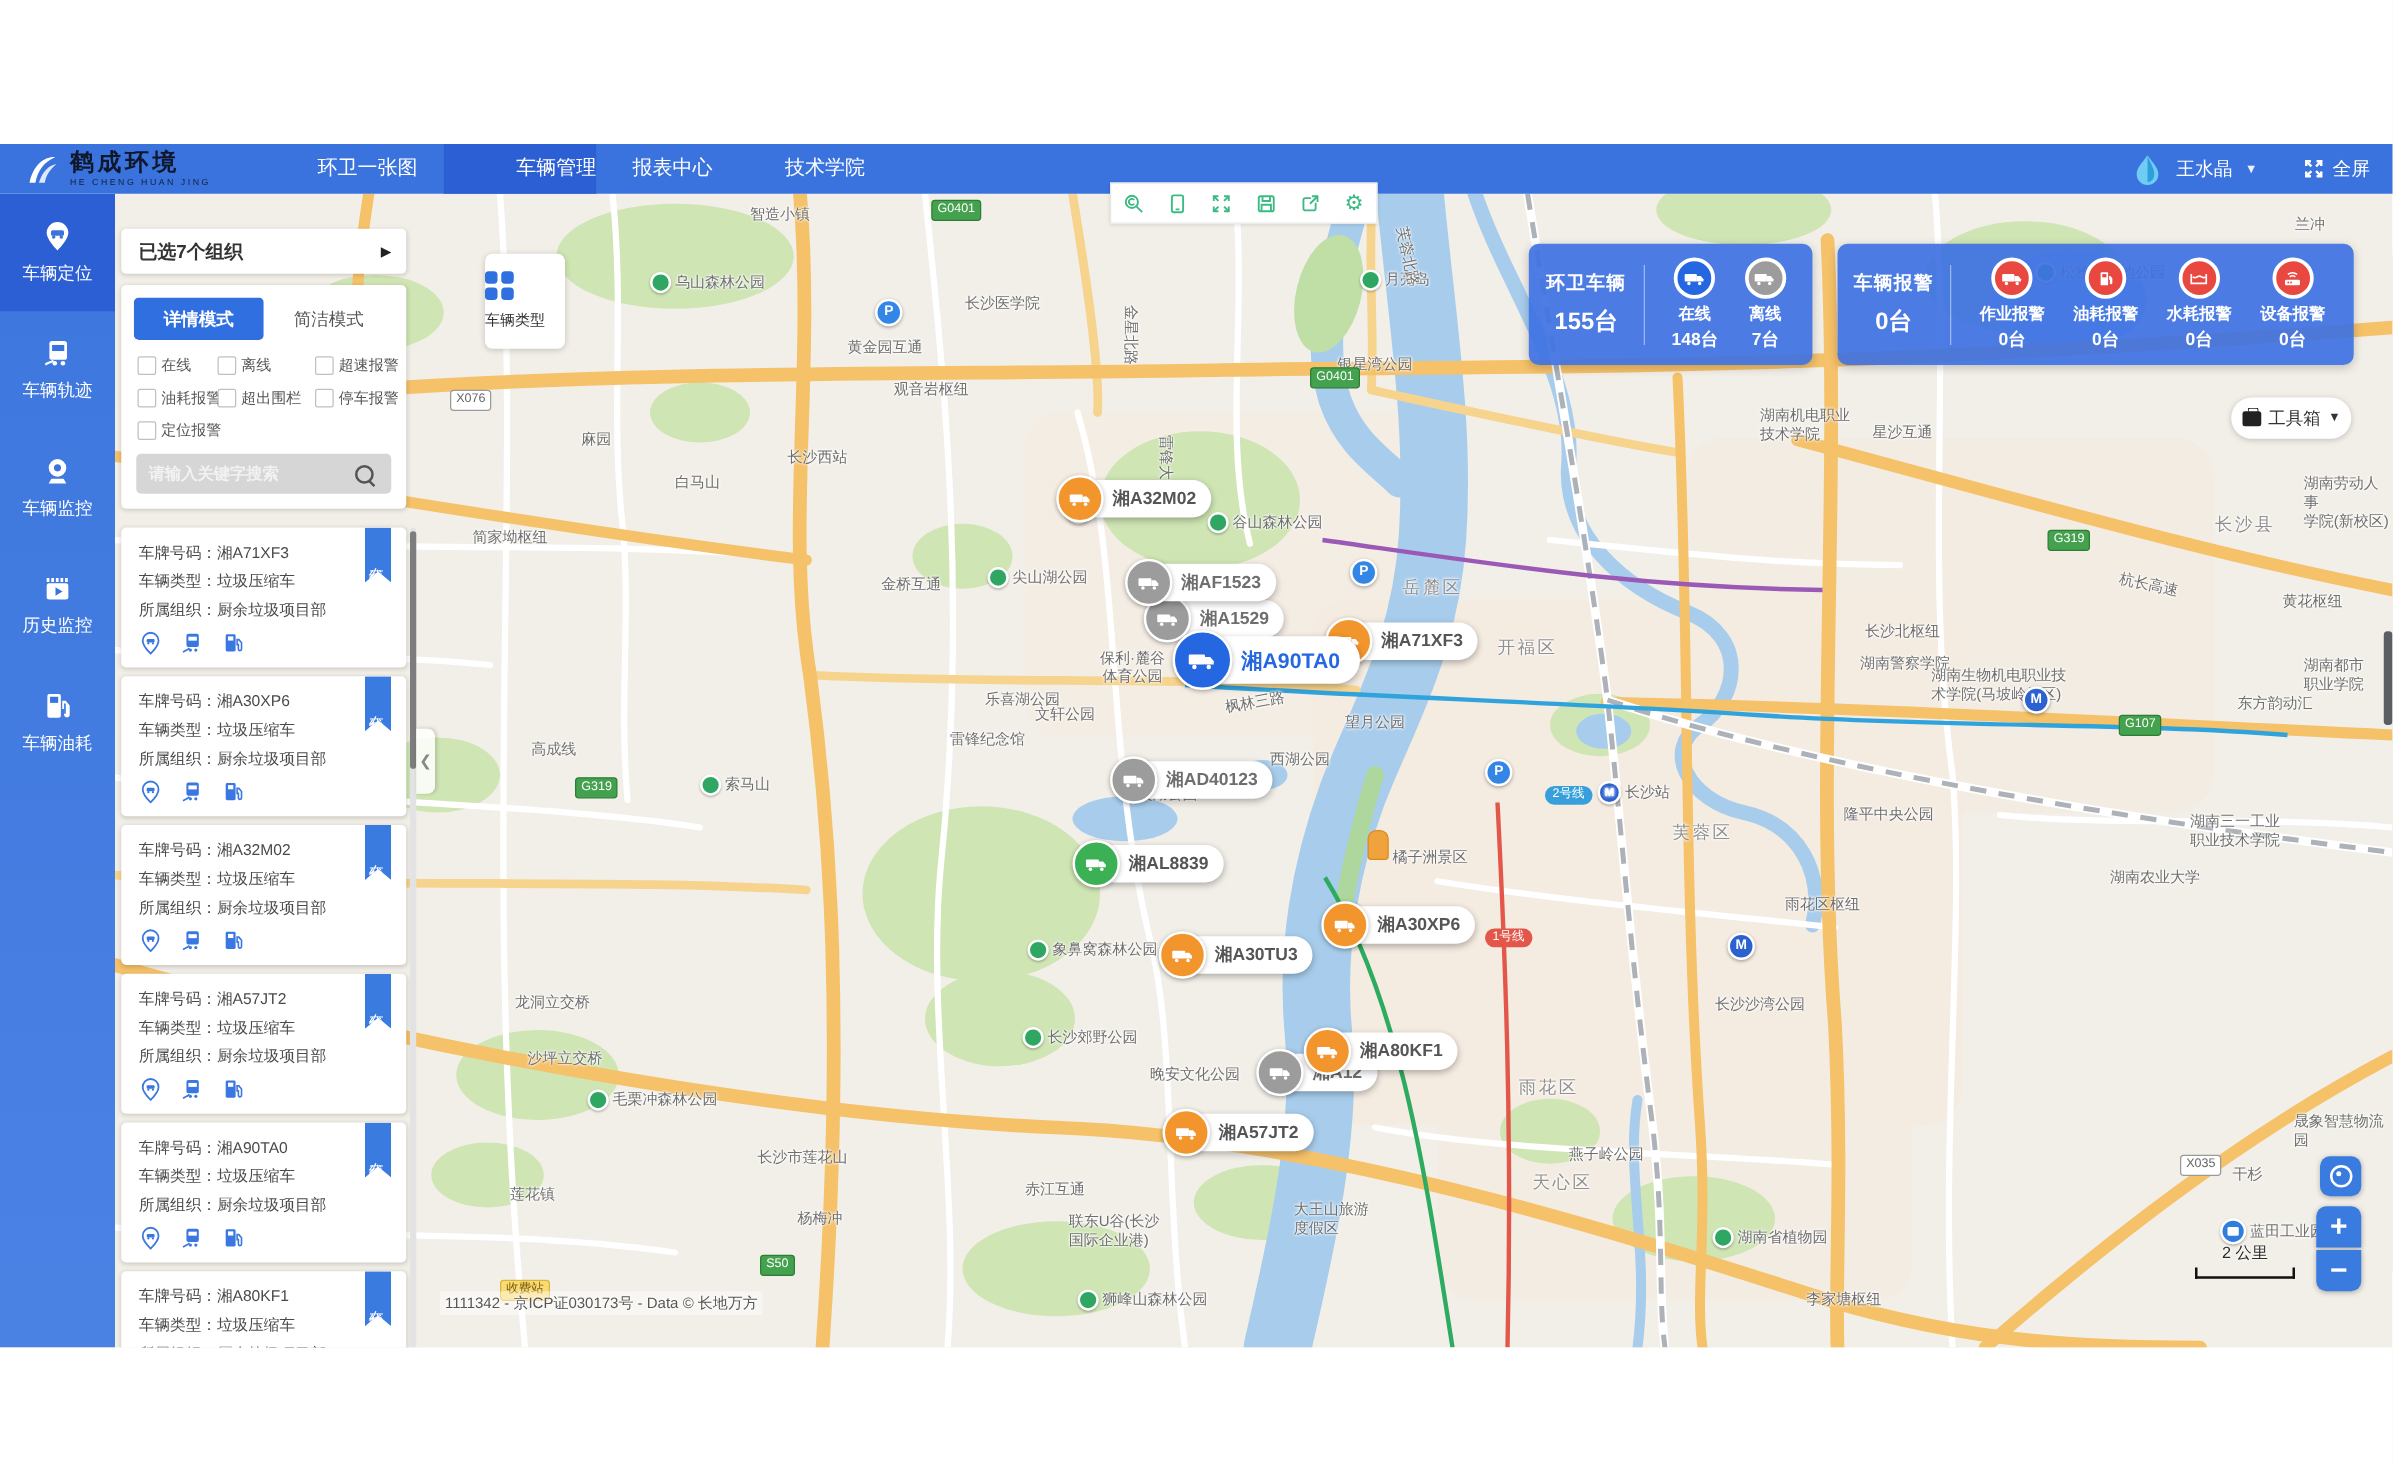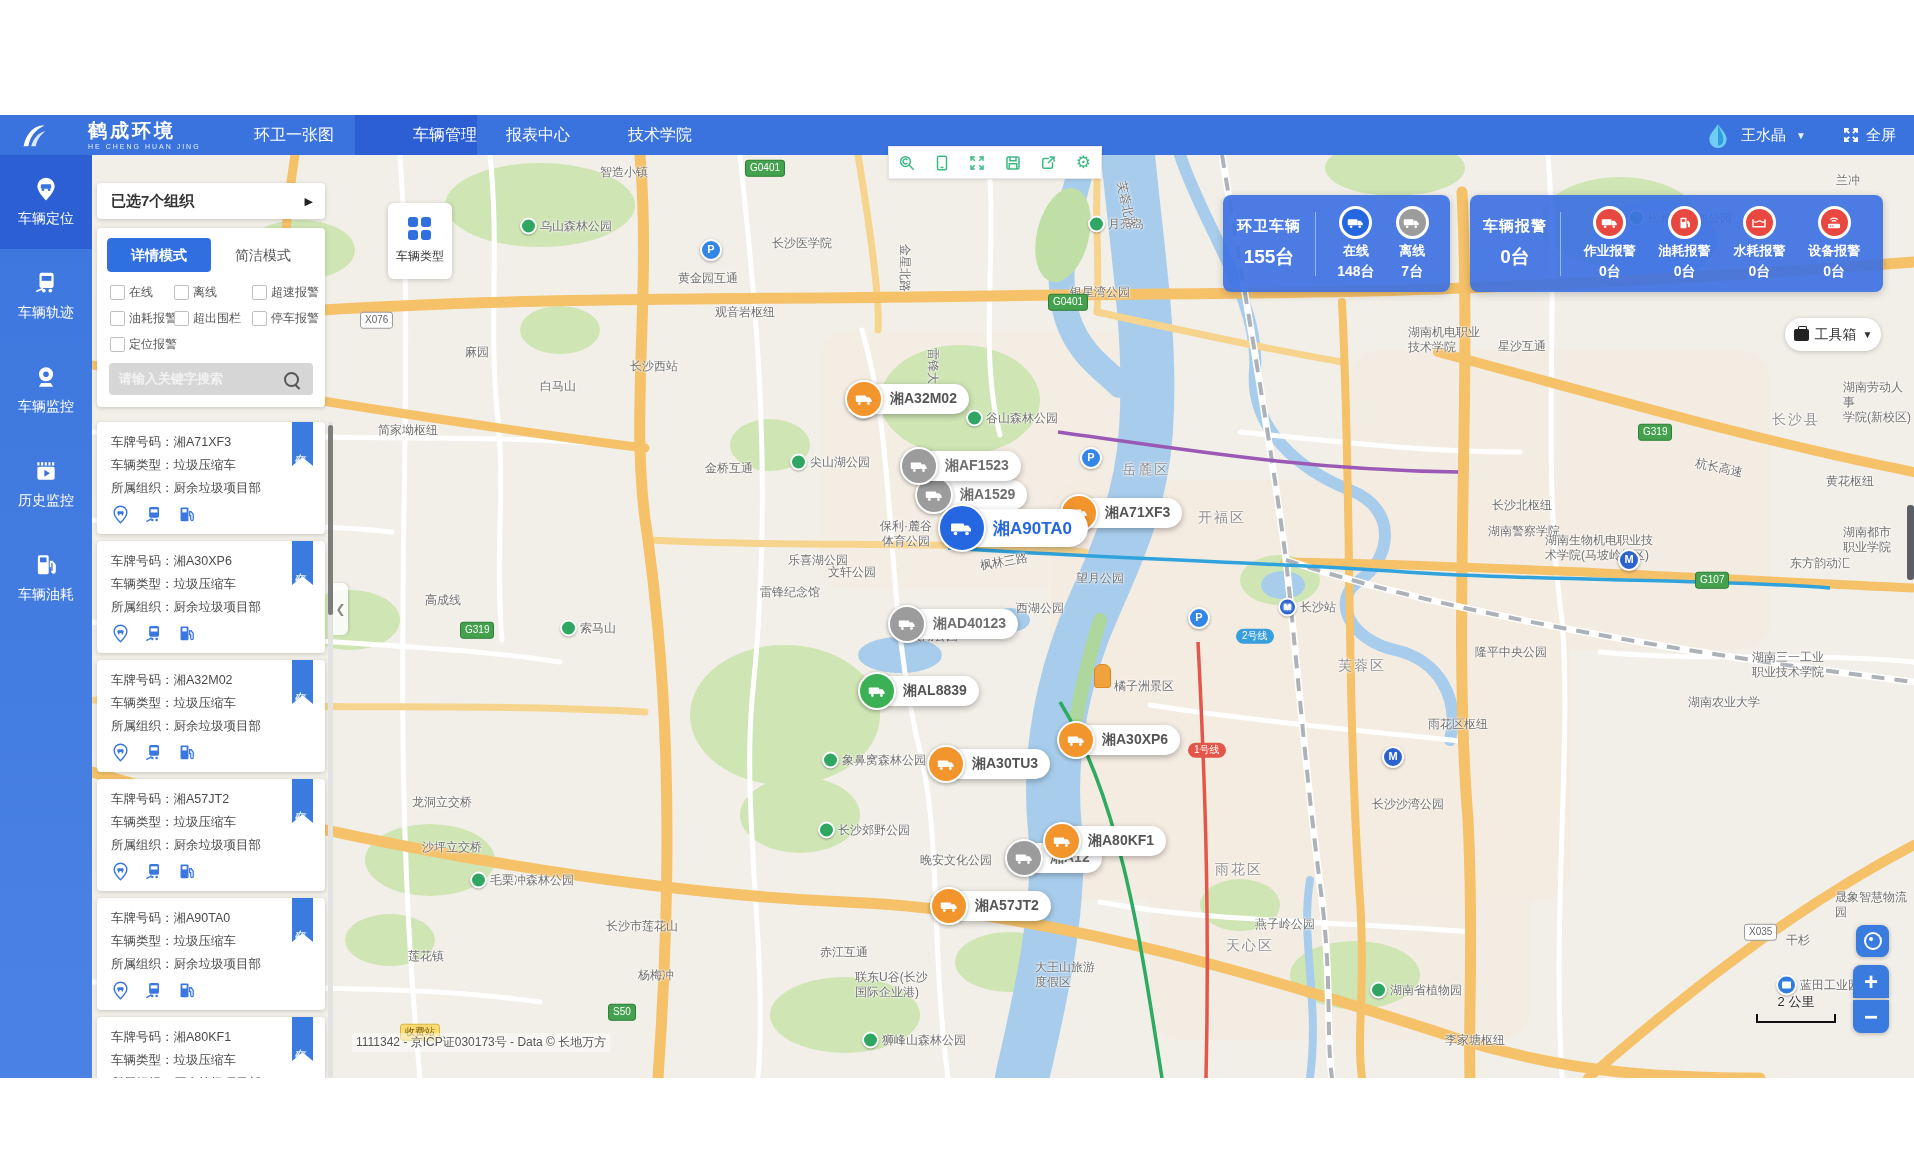--- a/index.html
+++ b/index.html
@@ -1,21 +1,21 @@
 <!DOCTYPE html>
 <html><head>
 <meta charset="utf-8">
 <style>
   html,body{margin:0;padding:0;background:#fff;font-family:"Liberation Sans","DejaVu Sans",sans-serif;}
   .page{position:relative;width:1914px;height:1173px;overflow:hidden;background:#fff;}
   
   .navbar{position:absolute;left:0;top:115px;width:100%;height:40px;background:#3a73dd;z-index:15;display:flex;align-items:center;}
   .brand{display:flex;align-items:center;gap:8px;padding-left:18px;width:200px;}
   .brand .mark{width:30px;height:30px;}
-  .brand-txt{color:#ffffff;line-height:1;margin-left:32px;}
+  .brand-txt{color:#0f172a;line-height:1;}
   .brand-title{font-size:19px;font-weight:bold;letter-spacing:3px;}
   .brand-sub{font-size:7px;letter-spacing:2px;margin-top:3px;opacity:.9;}
   .nav-menu{display:flex;height:40px;margin-left:15px;}
   .nav-item{min-width:122px;text-align:center;line-height:40px;color:#fff;font-size:16px;cursor:pointer;}
   .nav-item.active{background:#2c5fd4;text-align:right;}
   .nav-right{position:absolute;right:18px;top:0;height:40px;display:flex;align-items:center;gap:10px;color:#ffffff;}
   .avatar{width:26px;height:26px;}
   .uname{font-size:15px;}
   .chev{font-size:10px;opacity:.9;}
   .fullscreen{display:flex;align-items:center;gap:6px;margin-left:26px;font-size:15px;}
@@ -88,21 +88,21 @@
   .vline{font-size:12.5px;color:#4a4a4a;margin-bottom:6px;white-space:nowrap;}
   .vicons{display:flex;gap:14px;margin-top:8px;}
   .vicons svg{width:19px;height:19px;cursor:pointer;}
   .ribbon{position:absolute;right:12px;top:0;width:21px;height:44px;background:#3a7be0;color:#fff;font-size:12px;
     display:flex;justify-content:center;padding-top:4px;box-sizing:border-box;
     clip-path:polygon(0 0,100% 0,100% 100%,50% 80%,0 100%);writing-mode:vertical-lr;letter-spacing:2px;}
   .list-scroll{position:absolute;left:328px;top:267px;width:5px;height:656px;background:#e3e3e3;border-radius:3px;z-index:13;}
   .list-thumb{position:absolute;left:0;top:3px;width:5px;height:190px;background:#7d7d7d;border-radius:3px;cursor:pointer;}
   .collapse-tab{position:absolute;left:333px;top:428px;width:15px;height:52px;background:rgba(255,255,255,.85);border-radius:0 6px 6px 0;z-index:13;display:flex;align-items:center;justify-content:center;color:#888;font-size:12px;cursor:pointer;box-shadow:1px 0 3px rgba(0,0,0,.15);}
   
-  .vtype{position:absolute;left:388px;top:48px;width:64px;height:76px;background:#fff;border-radius:6px;box-shadow:0 1px 5px rgba(0,0,0,.2);z-index:12;display:flex;flex-direction:column;align-items:center;justify-content:center;gap:7px;cursor:pointer;}
+  .vtype{position:absolute;left:388px;top:48px;width:64px;height:76px;background:#fff;border-radius:6px;box-shadow:0 1px 5px rgba(0,0,0,.2);z-index:12;display:flex;flex-direction:column;justify-content:center;gap:7px;cursor:pointer;}
   .vtype-ic{width:24px;height:24px;display:grid;grid-template-columns:10px 10px;grid-template-rows:10px 10px;gap:3px;}
   .vtype-ic span{background:#2f6fe0;border-radius:3px;}
   .vtype-label{font-size:12px;color:#333;}
   
   .stat-panel{position:absolute;top:40px;height:97px;background:rgba(62,114,226,.92);border-radius:8px;z-index:12;display:flex;align-items:center;color:#fff;box-shadow:0 2px 8px rgba(0,0,0,.2);}
   .sp-a{left:1223px;width:227px;}
   .sp-b{left:1470px;width:413px;}
   .sp-main{width:92px;text-align:center;}
   .sp-b .sp-main{width:90px;}
   .sp-main .l1{font-size:15px;font-weight:bold;letter-spacing:1px;}
@@ -341,21 +341,21 @@
         <div class="mlabel" style="left: 760px; top: 437px;"><span class="mt">雷锋纪念馆</span></div>
         <div class="mlabel" style="left: 980px; top: 407px; transform: translate(0px, -50%) rotate(-10deg);"><span class="mt">枫林三路</span></div>
         <div class="mlabel" style="left: 1076px; top: 423px;"><span class="mt">望月公园</span></div>
         <div class="mlabel" style="left: 1016px; top: 453px;"><span class="mt">西湖公园</span></div>
         <div class="mlabel" style="left: 425px; top: 445px;"><span class="mt">高成线</span></div>
         <div class="mlabel park" style="left: 560px; top: 473px;"><span class="ic"></span><span class="mt">索马山</span></div>
         <div class="mlabel" style="left: 898px; top: 481px;"><span class="mt">梅溪湖公园</span></div>
         <div class="mlabel" style="left: 908px; top: 217px; transform: translate(0px, -50%) rotate(90deg);"><span class="mt">雷锋大道</span></div>
         <div class="mlabel" style="left: 1114px; top: 531px;"><span class="mt">橘子洲景区</span></div>
         <div class="mlabel" style="left: 1475px; top: 497px;"><span class="mt">隆平中央公园</span></div>
-        <div class="mlabel metro" style="left: 1278px; top: 452px;"><span class="ic"></span><span class="mt">长沙站</span></div>
+        <div class="mlabel metro" style="left: 1278px; top: 479px;"><span class="ic"></span><span class="mt">长沙站</span></div>
         <div class="mlabel district" style="left: 1338px; top: 511px;"><span class="mt">芙蓉区</span></div>
         <div class="mlabel" style="left: 1545px; top: 393px;"><span class="mt">湖南生物机电职业技
 术学院(马坡岭校区)</span></div>
         <div class="mlabel" style="left: 1790px; top: 408px;"><span class="mt">东方韵动汇</span></div>
         <div class="mlabel" style="left: 1752px; top: 510px;"><span class="mt">湖南三一工业
 职业技术学院</span></div>
         <div class="mlabel" style="left: 1688px; top: 547px;"><span class="mt">湖南农业大学</span></div>
         <div class="mlabel" style="left: 1428px; top: 569px;"><span class="mt">雨花区枢纽</span></div>
         <div class="mlabel" style="left: 1372px; top: 649px;"><span class="mt">长沙沙湾公园</span></div>
         <div class="mlabel" style="left: 412px; top: 647px;"><span class="mt">龙洞立交桥</span></div>

